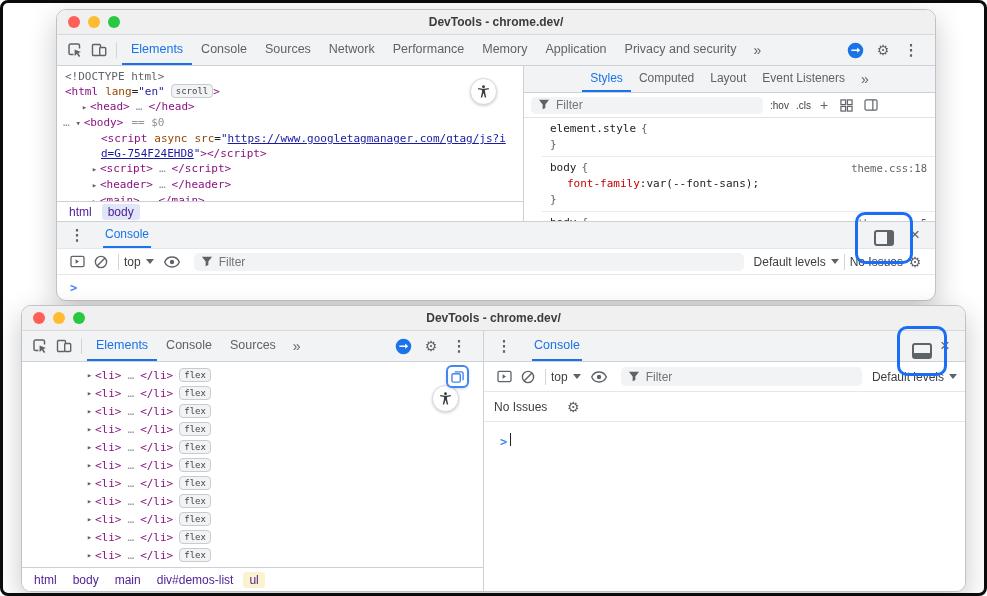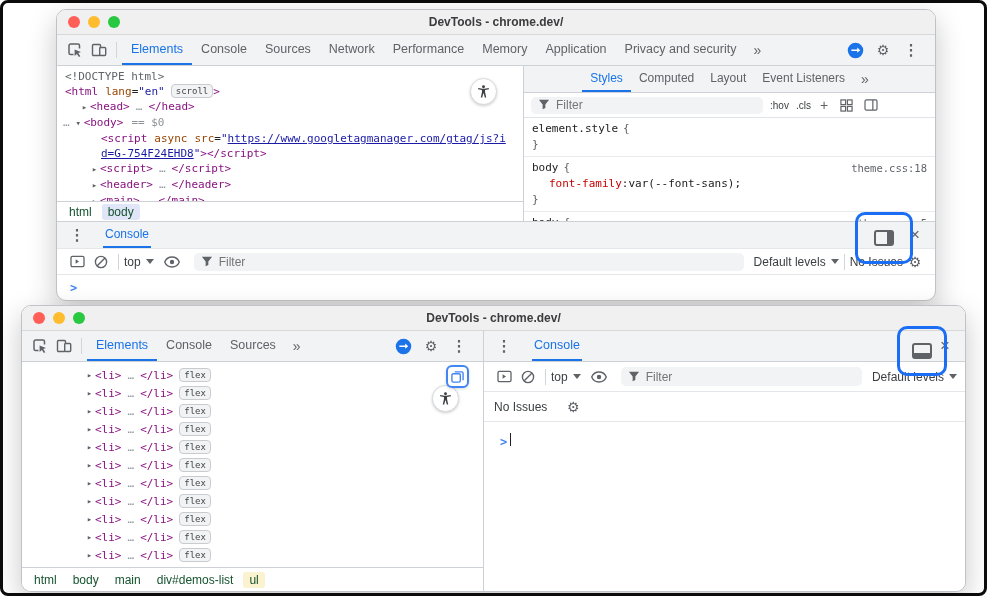--- a/index.html
+++ b/index.html
@@ -47,21 +47,21 @@
   .twisty.closed::before { content:"▸"; }
   .twisty.open::before { content:"▾"; }
   .badge-pill { display:inline-block; border:1px solid #c8cbd0; background:#f1f3f4; color:#44474a;
                 border-radius:4px; font-family:"DejaVu Sans Mono",monospace; font-size:9px;
                 line-height:12px; padding:0 4px; margin-left:6px; vertical-align:1px; }
 
   .code-line { line-height:15px; white-space:nowrap; }
 
   .crumbbar { display:flex; align-items:center; border-top:1px solid #cdd1d5; background:#fff;
               font-size:12px; padding:0 6px; gap:4px; }
-  .crumb { padding:1px 6px; border-radius:3px; color:#14532d; white-space:nowrap; }
+  .crumb { padding:1px 6px; border-radius:3px; color:#4c1d95; white-space:nowrap; }
   .crumb.sel-blue { background:#e0e5f7; }
   .crumb.sel-yellow { background:#fbf2d0; }
 
   .pill { display:flex; align-items:center; gap:6px; background:#f1f3f4; border-radius:5px;
           height:18px; padding:0 7px; flex:1; min-width:0; }
   .pill input { border:none; background:transparent; outline:none; font-size:12px; color:#5f6368;
                 width:100%; font-family:"Liberation Sans",sans-serif; }
   .dd { display:flex; align-items:center; gap:5px; font-size:12px; color:#3c4043; white-space:nowrap; }
   .chev { width:0; height:0; border-left:4px solid transparent; border-right:4px solid transparent;
           border-top:5px solid #5f6368; }
@@ -90,21 +90,21 @@
   .sp-tabs { display:flex; align-items:center; background:#f1f3f4; border-bottom:1px solid #cdd1d5;
              flex:0 0 26px; padding:0 4px;justify-content:center; }
   .sp-tab { font-size:12px; color:#5f6368; padding:0 8px; height:26px; display:flex; align-items:center;
             border-bottom:2px solid transparent; white-space:nowrap; }
   .sp-tab.active { color:#1a73e8; border-bottom-color:#1a73e8; }
   .sp-filter { flex:0 0 24px; display:flex; align-items:center; gap:7px; padding:0 7px;
                border-bottom:1px solid #e0e3e7; }
   .sp-filter .pill { max-width:232px; height:17px; }
   .tok { font-size:10px; color:#3c4043; }
   .plus-btn { font-size:14px; color:#5f6368; padding:0 2px; }
-  .rules { flex:1; overflow:hidden; }
+  .rules { flex:1; overflow:hidden;margin-left:18px; }
   .rule { padding:3px 8px; border-bottom:1px solid #e8eaed; font-family:"DejaVu Sans Mono",monospace;
           font-size:11px; line-height:16px; }
   .rline { display:flex; align-items:center; white-space:nowrap; }
   .sel { color:#222; }
   .brace { color:#5f6368; margin-left:5px; }
   .brace-close { color:#5f6368; }
   .src-link { margin-left:auto; color:#5f6368; font-size:10.5px; }
   .prop-line { padding-left:17px; }
   .prop { color:#c80000; }
   .pval { color:#202124; }

